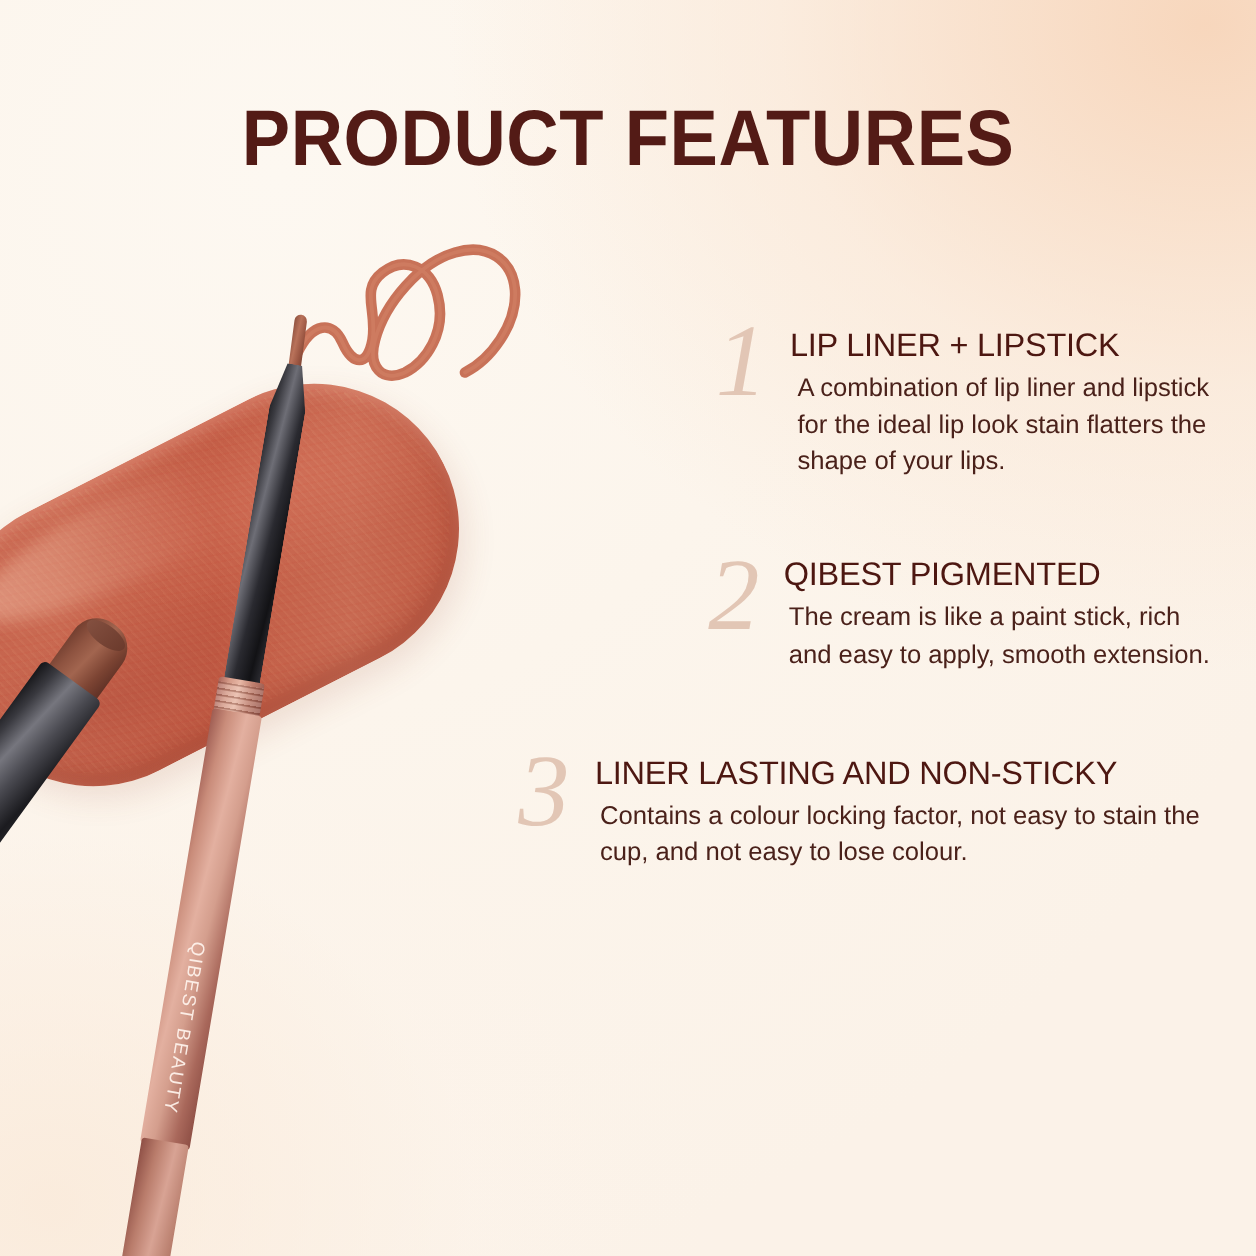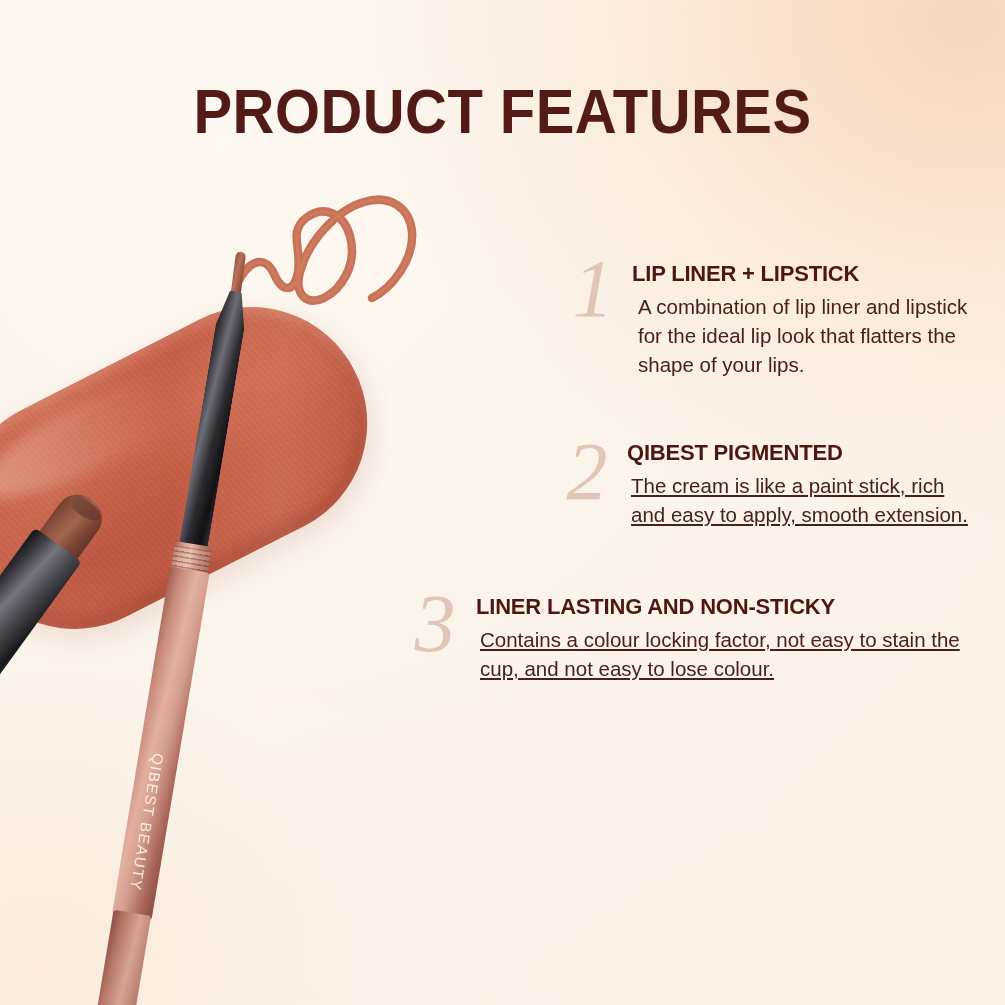--- a/index.html
+++ b/index.html
@@ -243,50 +243,50 @@
     font-size: 82px;
     line-height: 1;
     color: #e2c6b5;
     font-weight: 400;
   }
   .feature-body {
     
   }
   .feature-head {
     color: #4d1711;
-    font-size: 22px;
+    font-size: 26px;
     line-height: 1.08;
-    font-weight: 700;
+    font-weight: 400;
     letter-spacing: -0.2px;
     margin: 0 0 6px 0;
   }
   .feature-desc {
     color: #4a211a;
     font-size: 20.5px;
     line-height: 1.42;
     margin: 0;
   }
 
   
   #feature-1 { margin-left: 92px; margin-bottom: 62px; }
   #feature-1 .feature-num { left: 84px; }
   #feature-1 .feature-body { margin-left: 160px; }
   #feature-1 .feature-desc { margin-left: 6px; }
 
   
   #feature-2 { margin-left: 92px; margin-bottom: 66px; }
   #feature-2 .feature-num { left: 78px; top: -10px; }
   #feature-2 .feature-body { margin-left: 155px; }
-  #feature-2 .feature-desc { margin-left: 4px; text-decoration: underline; }
+  #feature-2 .feature-desc { margin-left: 4px; }
 
   
   #feature-3 { margin-left: 14px; }
   #feature-3 .feature-num { left: 4px; top: -12px; }
   #feature-3 .feature-body { margin-left: 82px; }
-  #feature-3 .feature-desc { margin-left: 4px; margin-top: 0; text-decoration: underline; }
+  #feature-3 .feature-desc { margin-left: 4px; margin-top: 0; }
 </style>
 </head>
 <body>
 
 <div id="poster">
 
   <div class="art">
 
     <div class="swatch"></div>
 
@@ -319,21 +319,21 @@
   <div class="content">
 
     <div class="page-title">PRODUCT FEATURES</div>
 
     <div class="features">
 
       <div class="feature" id="feature-1">
         <div class="feature-num">1</div>
         <div class="feature-body">
           <h2 class="feature-head">LIP LINER + LIPSTICK</h2>
-          <p class="feature-desc">A combination of lip liner and lipstick for the ideal lip look that flatters the shape of your lips.</p>
+          <p class="feature-desc">A combination of lip liner and lipstick for the ideal lip look stain flatters the shape of your lips.</p>
         </div>
       </div>
 
       <div class="feature" id="feature-2">
         <div class="feature-num">2</div>
         <div class="feature-body">
           <h2 class="feature-head">QIBEST PIGMENTED</h2>
           <p class="feature-desc">The cream is like a paint stick, rich and easy to apply, smooth extension.</p>
         </div>
       </div>

